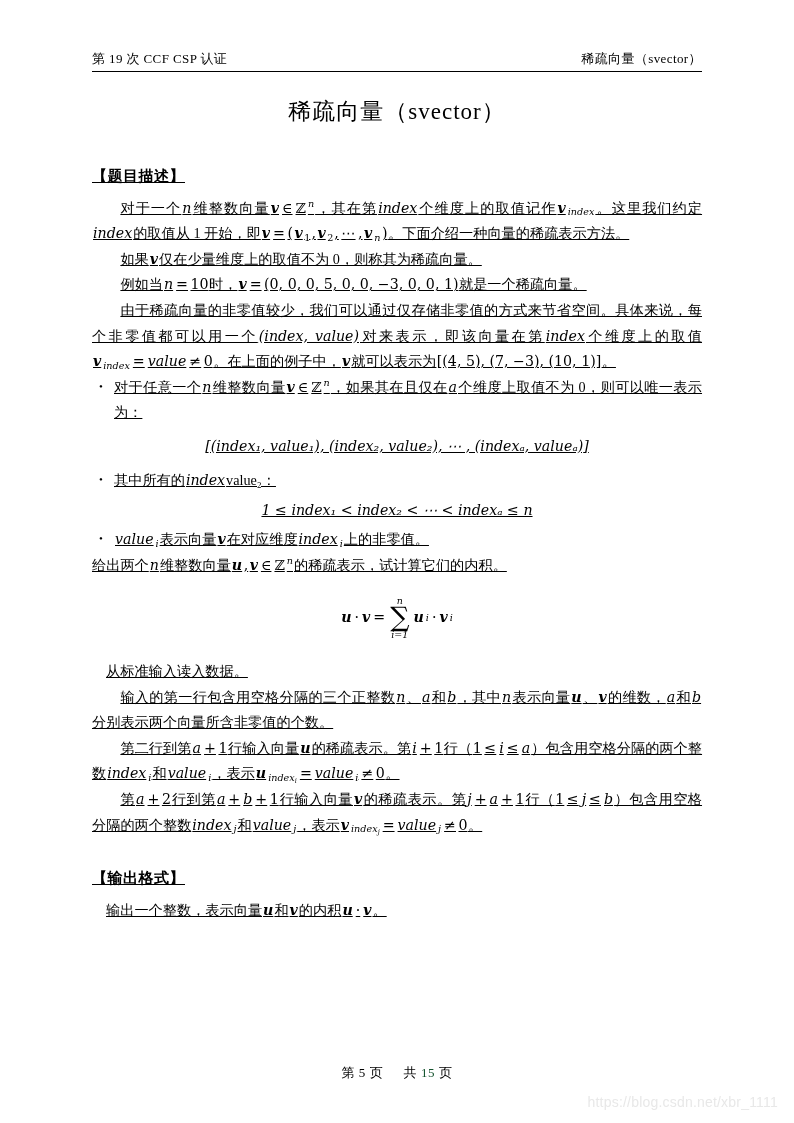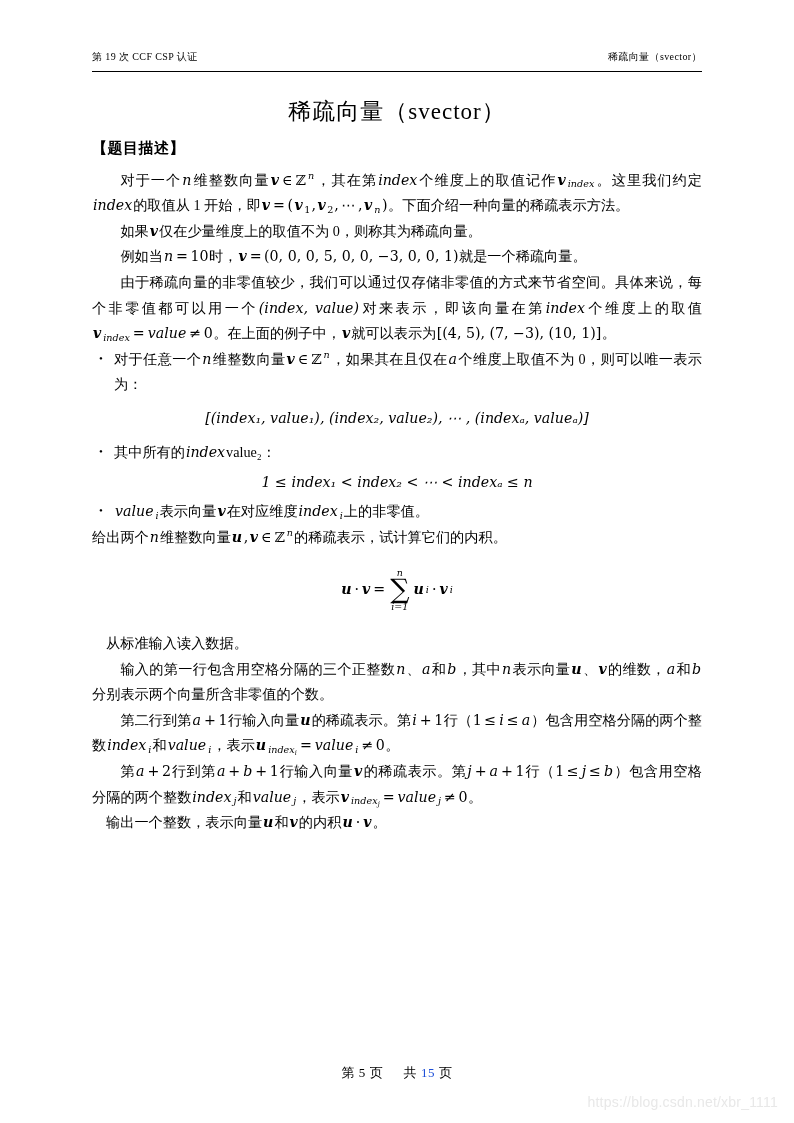--- a/index.html
+++ b/index.html
@@ -25,21 +25,21 @@
 
   
   .runhead {
     position: absolute;
     left: 92px;
     top: 50px;
     width: 610px;
     display: flex;
     justify-content: space-between;
     align-items: baseline;
-    font-size: 10px;
+    font-size: 13px;
     letter-spacing: .4px;
   }
   .runhead .rh-left  { white-space: nowrap; }
   .runhead .rh-right { white-space: nowrap; }
   .runhead-rule {
     position: absolute;
     left: 92px;
     top: 71px;
     width: 610px;
     height: 1px;
@@ -54,24 +54,25 @@
     width: 794px;
     text-align: center;
     font-size: 23px;
     letter-spacing: 1px;
   }
 
   
   .content {
     position: absolute;
     left: 92px;
-    top: 136px;
+    top: 164px;
     width: 610px;
     font-size: 14.2px;
     line-height: 25.6px;
+    text-decoration: underline;
   }
 
   .sec-head {
     font-size: 15px;
     font-weight: bold;
     letter-spacing: .5px;
     margin: 0 0 6px 0;
   }
   .sec-head.sp-in  { margin-top: 26px; }
   .sec-head.sp-out { margin-top: 28px; }
@@ -182,21 +183,21 @@
   .footer {
     position: absolute;
     left: 0;
     top: 1064px;
     width: 794px;
     text-align: center;
     font-size: 13px;
     letter-spacing: .6px;
   }
   .footer .gap { display: inline-block; width: 20px; }
-  .pg-total { color: #1d4ed8; }
+  .pg-total { color: #14532d; }
 
   .watermark {
     position: absolute;
     right: 16px;
     top: 1094px;
     font-family: "Liberation Sans", "DejaVu Sans", sans-serif;
     font-size: 14px;
     color: #e8e8e8;
     letter-spacing: .2px;
     white-space: nowrap;
@@ -267,20 +268,21 @@
 
 
     <p class="para noind" style="padding-left:14px;"><span>从标准输入读入数据。</span></p>
 
     <p class="para"><span>输入的第一行包含用空格分隔的三个正整数</span><span class="mi">n</span><span>、</span><span class="mi">a</span><span>和</span><span class="mi">b</span><span>，其中</span><span class="mi">n</span><span>表示向量</span><span class="mb">u</span><span>、</span><span class="mb">v</span><span>的维数，</span><span class="mi">a</span><span>和</span><span class="mi">b</span><span>分别表示两个向量所含非零值的个数。</span></p>
 
     <p class="para"><span>第二行到第</span><span class="mi">a</span><span class="mo">+</span><span class="mn">1</span><span>行输入向量</span><span class="mb">u</span><span>的稀疏表示。第</span><span class="mi">i</span><span class="mo">+</span><span class="mn">1</span><span>行（</span><span class="mn">1</span><span class="mo">≤</span><span class="mi">i</span><span class="mo">≤</span><span class="mi">a</span><span>）包含用空格分隔的两个整数</span><span class="mi">index</span><sub class="mi">i</sub><span>和</span><span class="mi">value</span><sub class="mi">i</sub><span>，表示</span><span class="mb">u</span><sub class="mi"><span>index</span><sub>i</sub></sub><span class="mo">=</span><span class="mi">value</span><sub class="mi">i</sub><span class="mo">≠</span><span class="mn">0</span><span>。</span></p>
 
     <p class="para"><span>第</span><span class="mi">a</span><span class="mo">+</span><span class="mn">2</span><span>行到第</span><span class="mi">a</span><span class="mo">+</span><span class="mi">b</span><span class="mo">+</span><span class="mn">1</span><span>行输入向量</span><span class="mb">v</span><span>的稀疏表示。第</span><span class="mi">j</span><span class="mo">+</span><span class="mi">a</span><span class="mo">+</span><span class="mn">1</span><span>行（</span><span class="mn">1</span><span class="mo">≤</span><span class="mi">j</span><span class="mo">≤</span><span class="mi">b</span><span>）包含用空格分隔的两个整数</span><span class="mi">index</span><sub class="mi">j</sub><span>和</span><span class="mi">value</span><sub class="mi">j</sub><span>，表示</span><span class="mb">v</span><sub class="mi"><span>index</span><sub>j</sub></sub><span class="mo">=</span><span class="mi">value</span><sub class="mi">j</sub><span class="mo">≠</span><span class="mn">0</span><span>。</span></p>
 
+    <div class="sec-head sp-out">【输出格式】</div>
 
 
     <p class="para noind" style="padding-left:14px;"><span>输出一个整数，表示向量</span><span class="mb">u</span><span>和</span><span class="mb">v</span><span>的内积</span><span class="mb">u</span><span class="mo">·</span><span class="mb">v</span><span>。</span></p>
 
   </div>
 
   <div class="footer">
     <span>第 5 页</span><span class="gap"></span><span>共</span> <span class="pg-total">15</span> <span>页</span>
   </div>
 

